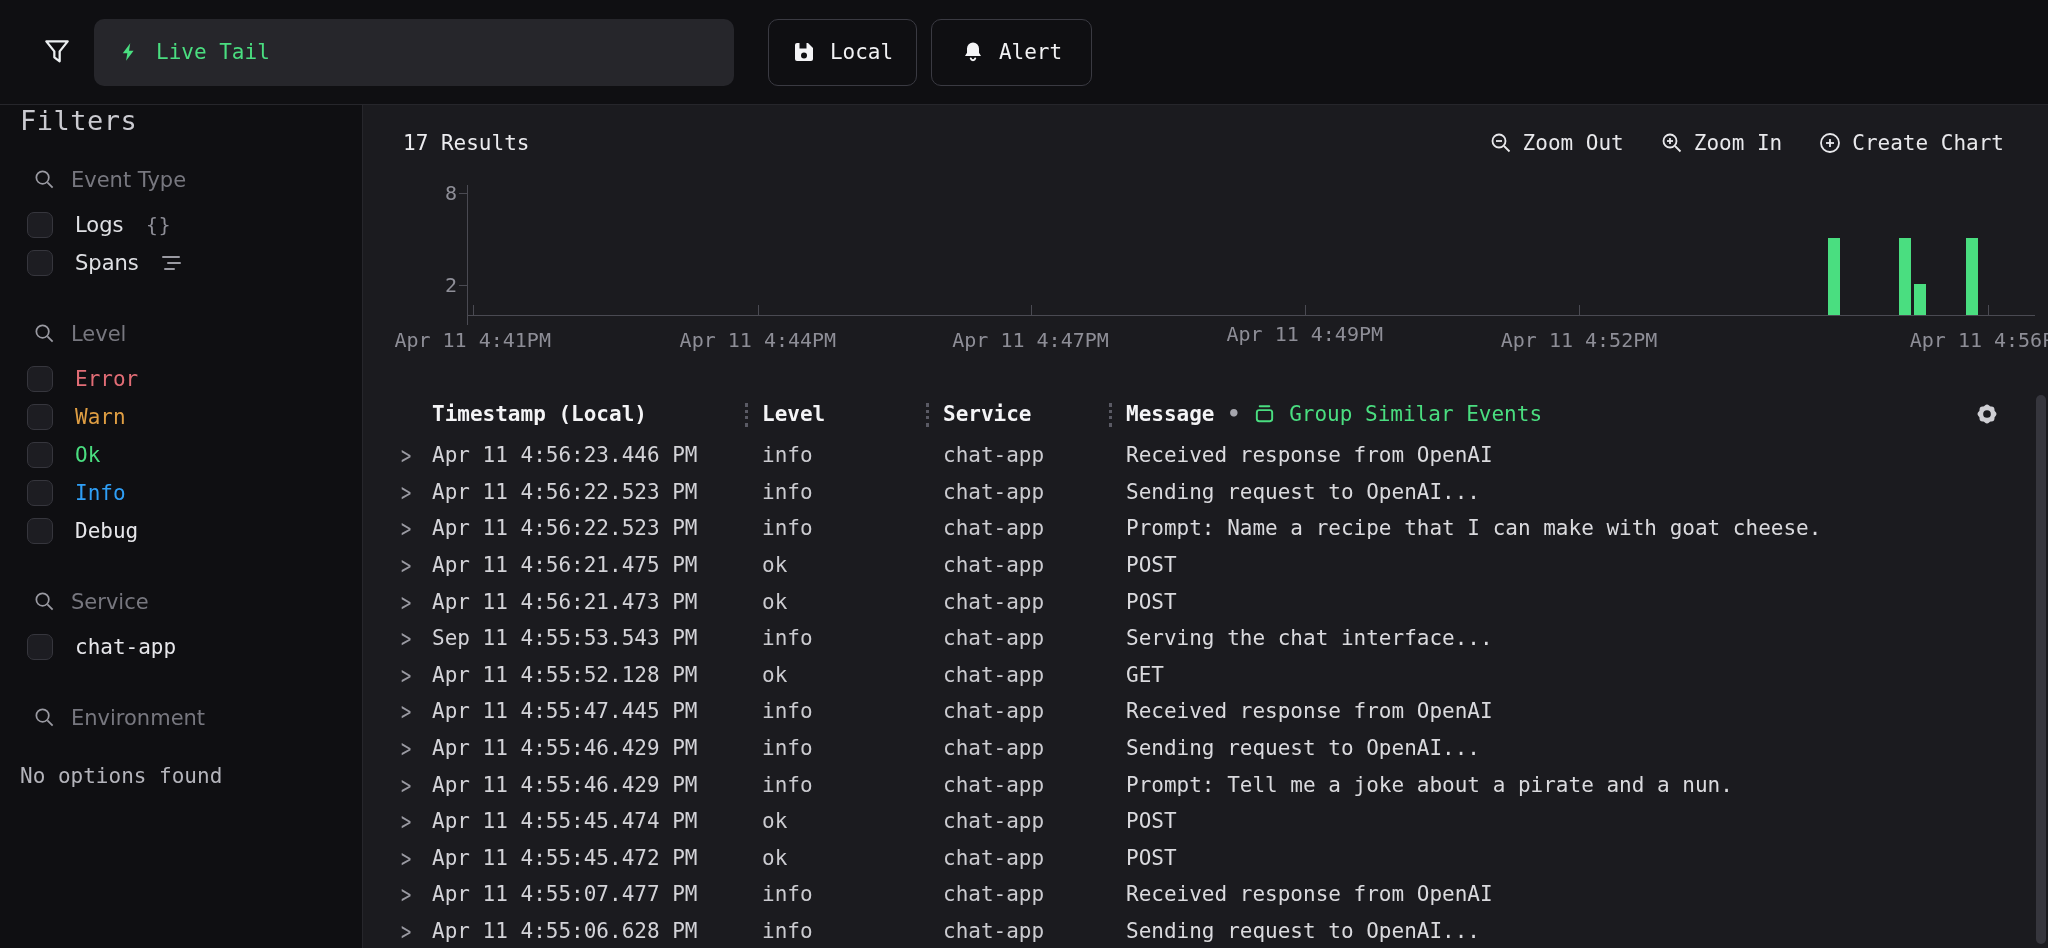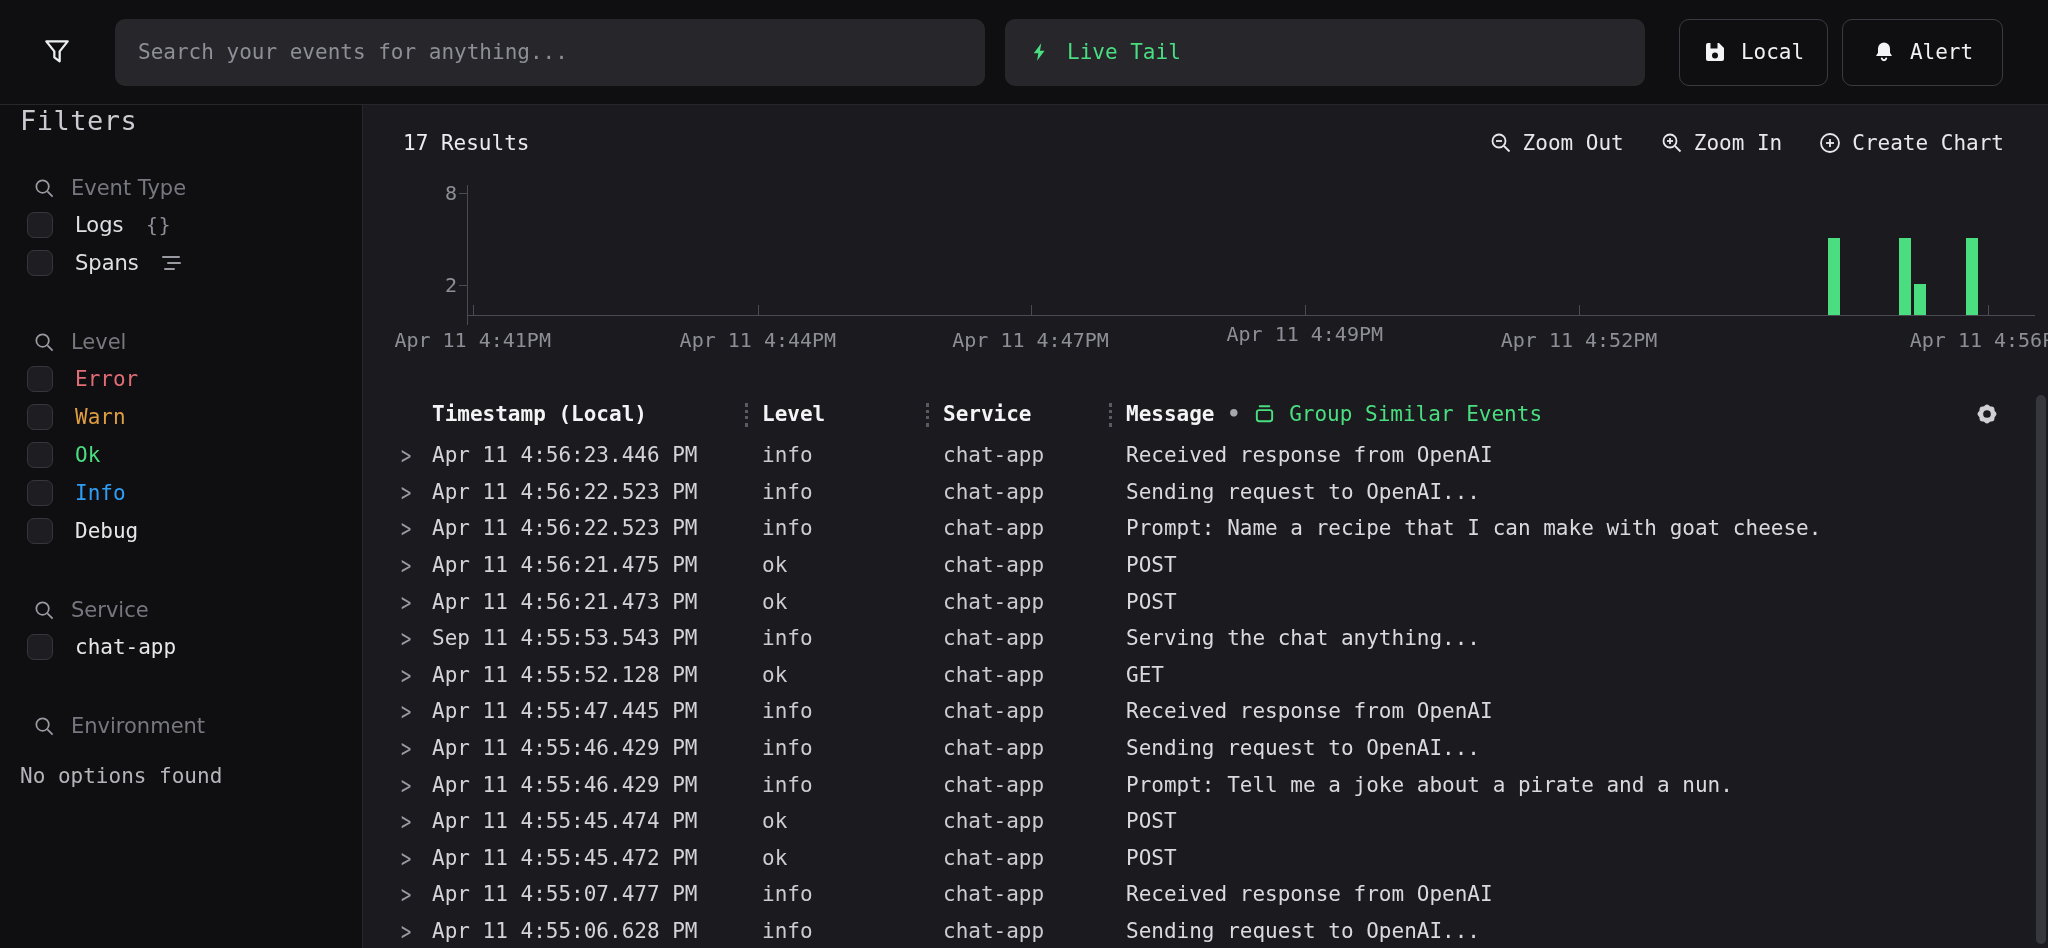--- a/index.html
+++ b/index.html
@@ -22,21 +22,21 @@
   .ghostbtn{height:67px;background:transparent;border:1px solid var(--border2);border-radius:10px;display:flex;align-items:center;justify-content:center;gap:14px;color:#f2f2f4;font:21px "DejaVu Sans Mono",monospace;cursor:pointer;}
   .ghostbtn.save{margin-left:34px;width:149px;}
   .ghostbtn.alert{margin-left:14px;width:161px;}
 
   
   .content{flex:1;display:flex;min-height:0;}
   .sidebar{width:363px;flex:0 0 363px;border-right:1px solid var(--line);padding:0 14px 0 20px;background:var(--bg);}
   .side-title{font-weight:normal;font-size:27px;color:#cbcbd1;letter-spacing:.5px;}
   .filter-group{margin-top:46px;}
   .filter-group:first-child{margin-top:32px;}
-  .filter-search{display:flex;align-items:flex-end;gap:15px;height:32px;margin-left:13px;}
+  .filter-search{display:flex;align-items:flex-start;gap:15px;height:32px;margin-left:13px;}
   .filter-search input{flex:1;background:transparent;border:none;outline:none;color:var(--txt);font:21px "DejaVu Sans","Liberation Sans",sans-serif;}
   .filter-search input::placeholder{color:#77777f;}
   .opt-row{display:flex;align-items:center;gap:22px;margin:12px 0 0 7px;height:26px;cursor:pointer;}
   .cb{width:26px;height:26px;border-radius:7px;background:#1d1d22;border:1px solid #36363d;flex:0 0 26px;}
   .opt-label{font-size:21px;color:#dfe0e4;}
   .opt-label.sans{font-family:"DejaVu Sans","Liberation Sans",sans-serif;}
   .opt-icon{color:var(--muted);display:flex;align-items:center;font-family:"DejaVu Sans",sans-serif;font-size:20px;}
   .empty-note{margin-top:26px;font-size:21px;color:#b4b4bb;}
 
   .main{flex:1;background:var(--panel);position:relative;min-width:0;}
@@ -79,23 +79,20 @@
 <body>
 
 <div class="app">
 
   <header class="topbar">
     <span class="funnel icon">
       <svg width="32" height="34" viewBox="0 0 24 24">
           <path d="M4 4h16l-6 7.5V19l-4-3v-4.5L4 4z" fill="none" stroke="#eceff1" stroke-width="1.7" stroke-linejoin="round"></path>
         </svg>
     </span>
-    <div class="search">
-      <input placeholder="Search your events for anything..." style="">
-    </div>
     <button class="livetail">
       <span class="icon">
         <svg width="20" height="26" viewBox="0 0 24 24">
             <path d="M13.5 1.5 4.5 13.5h5.5L8.5 22.5l9-12h-5.5l1.5-9z" fill="#4ade80"></path>
           </svg>
       </span>
       <span>Live Tail</span>
     </button>
     <button class="ghostbtn save">
       <span class="icon">
@@ -328,21 +325,21 @@
               <span class="c-ts">Apr 11 4:56:21.473 PM</span>
               <span class="c-lvl">ok</span>
               <span class="c-svc">chat-app</span>
               <span class="c-msg">POST</span>
             </div>
             <div class="tgrid trow">
               <span><span class="chev">&gt;</span></span>
               <span class="c-ts">Sep 11 4:55:53.543 PM</span>
               <span class="c-lvl">info</span>
               <span class="c-svc">chat-app</span>
-              <span class="c-msg">Serving the chat anything...</span>
+              <span class="c-msg">Serving the chat interface...</span>
             </div>
             <div class="tgrid trow">
               <span><span class="chev">&gt;</span></span>
               <span class="c-ts">Apr 11 4:55:52.128 PM</span>
               <span class="c-lvl">ok</span>
               <span class="c-svc">chat-app</span>
               <span class="c-msg">GET</span>
             </div>
             <div class="tgrid trow">
               <span><span class="chev">&gt;</span></span>

